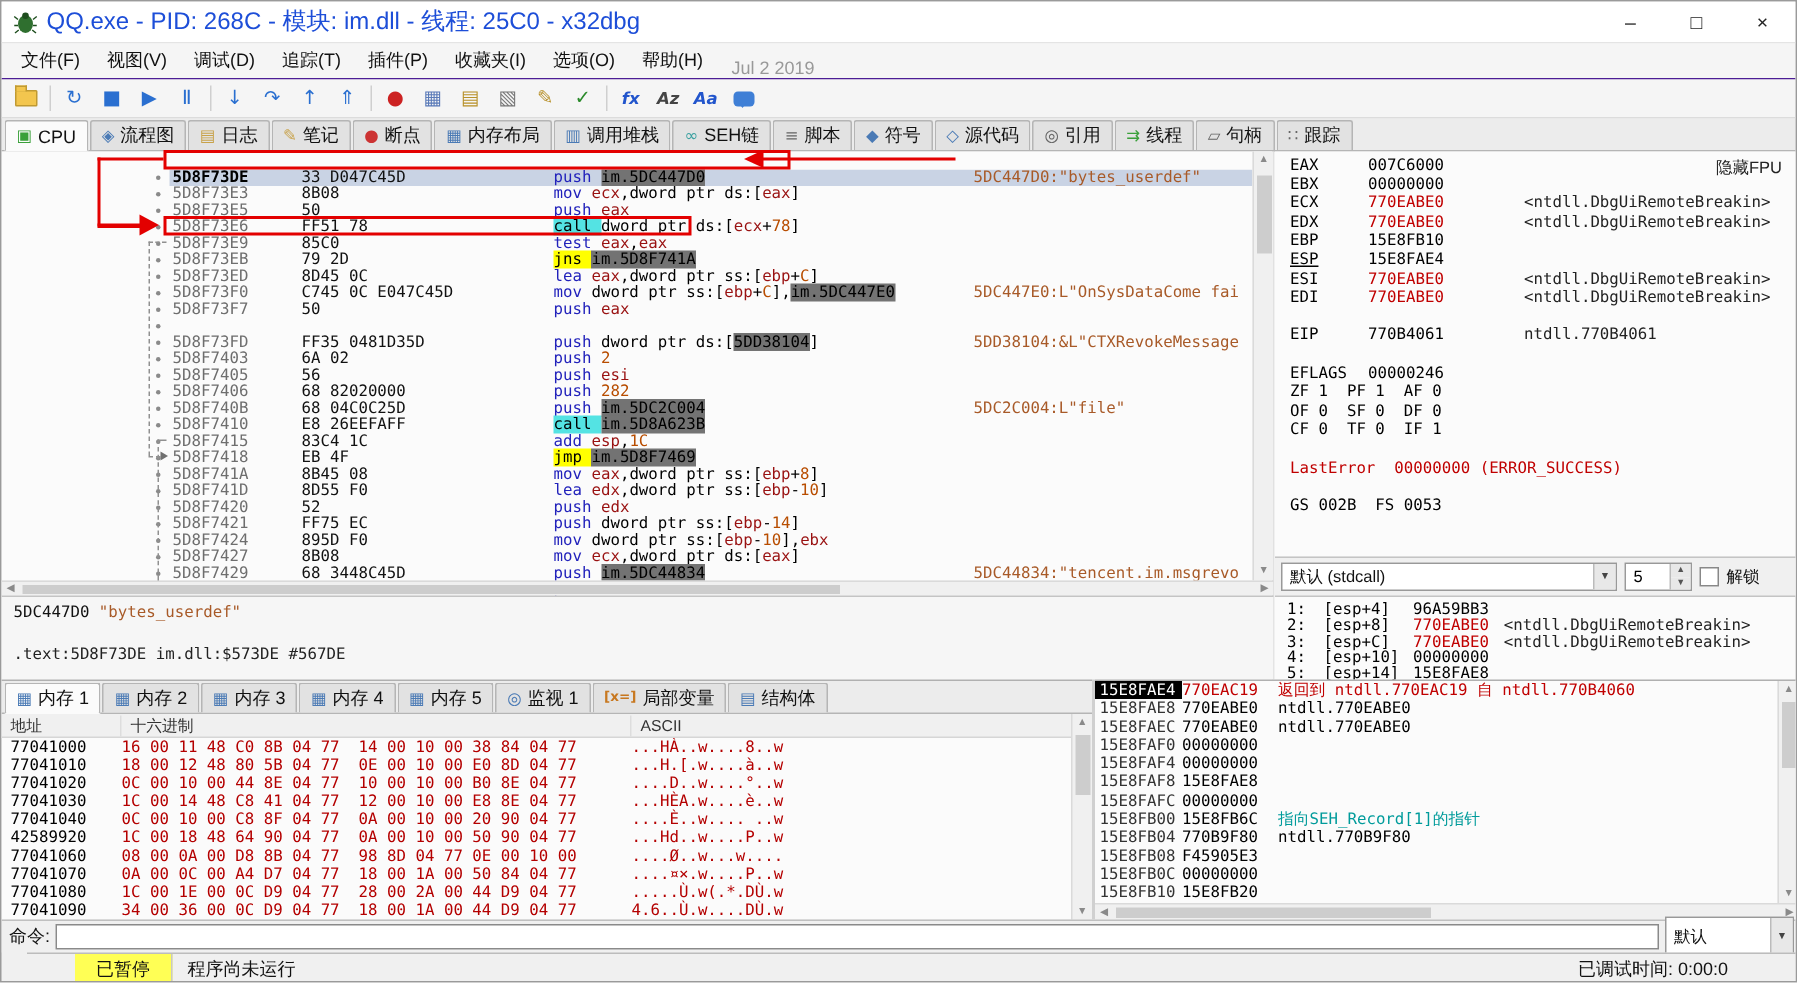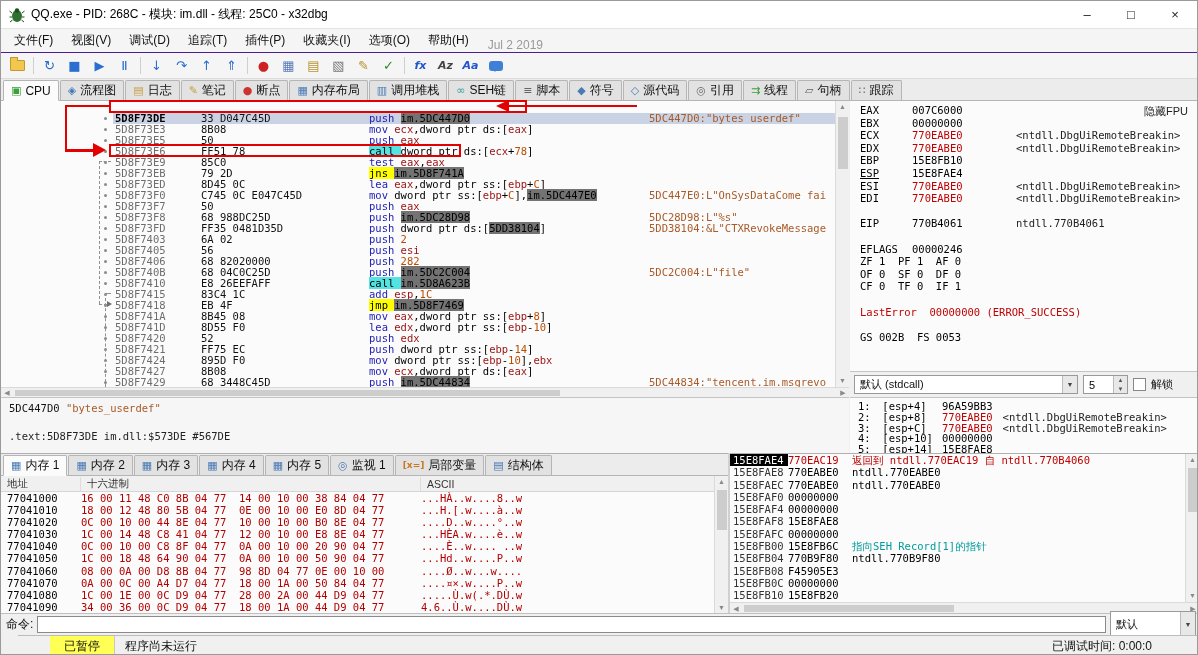--- a/index.html
+++ b/index.html
@@ -5,21 +5,21 @@
   html,body{margin:0;padding:0;background:#d8d8d8;}
   *{box-sizing:border-box;}
   #app{position:relative;width:1198px;height:655px;background:#f0f0f0;
        font-family:"Liberation Sans","DejaVu Sans",sans-serif;overflow:hidden;
        border:1px solid #9a9a9a;}
 
   
   .titlebar{position:absolute;left:0;top:0;right:0;height:28px;background:#ffffff;
             display:flex;align-items:center;border-bottom:1px solid #e4e4e4;}
   .appicon{width:16px;height:16px;margin:0 6px 0 8px;flex:none;}
-  .apptitle{font-size:12px;color:#000000;}
+  .apptitle{font-size:16px;color:#1d4ed8;}
   .wctrl{margin-left:auto;display:flex;height:100%;}
   .wbtn{width:44px;height:100%;display:flex;align-items:center;justify-content:center;
         font-size:13px;color:#222;background:transparent;border:none;}
 
   
   .menubar{position:absolute;left:0;top:28px;right:0;height:24px;background:#f5f5f5;
            display:flex;align-items:flex-end;padding-left:4px;border-bottom:1px solid #4c1d95;}
   .menu-item{font-size:12px;color:#111;padding:3px 9px;}
   .builddate{font-size:12px;color:#999;margin-left:10px;}
 
@@ -360,21 +360,21 @@
     <div class="drows" id="disasmRows">
         <div class="drow dsel"><span class="dgut"></span><span class="dbp"><i class="dot"></i></span><span class="dwrap"><span class="daddr">5D8F73DE</span><span class="dbytes">33 D047C45D</span><span class="dinstr"><span class="tk-mn">push </span><span class="tk-addr">im.5DC447D0</span></span><span class="dcmt">5DC447D0:"bytes_userdef"</span></span></div>
         <div class="drow"><span class="dgut"></span><span class="dbp"><i class="dot"></i></span><span class="dwrap"><span class="daddr">5D8F73E3</span><span class="dbytes">8B08</span><span class="dinstr"><span class="tk-mn">mov </span><span class="tk-reg">ecx</span><span class="tk-pln">,dword ptr ds:[</span><span class="tk-reg">eax</span><span class="tk-pln">]</span></span><span class="dcmt"></span></span></div>
         <div class="drow"><span class="dgut"></span><span class="dbp"><i class="dot"></i></span><span class="dwrap"><span class="daddr">5D8F73E5</span><span class="dbytes">50</span><span class="dinstr"><span class="tk-mn">push </span><span class="tk-reg">eax</span></span><span class="dcmt"></span></span></div>
         <div class="drow"><span class="dgut"></span><span class="dbp"><i class="dot"></i></span><span class="dwrap"><span class="daddr">5D8F73E6</span><span class="dbytes">FF51 78</span><span class="dinstr"><span class="tk-mnc">call </span><span class="tk-pln">dword ptr ds:[</span><span class="tk-reg">ecx</span><span class="tk-pln">+</span><span class="tk-num">78</span><span class="tk-pln">]</span></span><span class="dcmt"></span></span></div>
         <div class="drow"><span class="dgut"></span><span class="dbp"><i class="dot"></i></span><span class="dwrap"><span class="daddr">5D8F73E9</span><span class="dbytes">85C0</span><span class="dinstr"><span class="tk-mn">test </span><span class="tk-reg">eax</span><span class="tk-pln">,</span><span class="tk-reg">eax</span></span><span class="dcmt"></span></span></div>
         <div class="drow"><span class="dgut"></span><span class="dbp"><i class="dot"></i></span><span class="dwrap"><span class="daddr">5D8F73EB</span><span class="dbytes">79 2D</span><span class="dinstr"><span class="tk-mnj">jns </span><span class="tk-addr">im.5D8F741A</span></span><span class="dcmt"></span></span></div>
         <div class="drow"><span class="dgut"></span><span class="dbp"><i class="dot"></i></span><span class="dwrap"><span class="daddr">5D8F73ED</span><span class="dbytes">8D45 0C</span><span class="dinstr"><span class="tk-mn">lea </span><span class="tk-reg">eax</span><span class="tk-pln">,dword ptr ss:[</span><span class="tk-reg">ebp</span><span class="tk-pln">+</span><span class="tk-num">C</span><span class="tk-pln">]</span></span><span class="dcmt"></span></span></div>
         <div class="drow"><span class="dgut"></span><span class="dbp"><i class="dot"></i></span><span class="dwrap"><span class="daddr">5D8F73F0</span><span class="dbytes">C745 0C E047C45D</span><span class="dinstr"><span class="tk-mn">mov </span><span class="tk-pln">dword ptr ss:[</span><span class="tk-reg">ebp</span><span class="tk-pln">+</span><span class="tk-num">C</span><span class="tk-pln">],</span><span class="tk-addr">im.5DC447E0</span></span><span class="dcmt">5DC447E0:L"OnSysDataCome fai</span></span></div>
         <div class="drow"><span class="dgut"></span><span class="dbp"><i class="dot"></i></span><span class="dwrap"><span class="daddr">5D8F73F7</span><span class="dbytes">50</span><span class="dinstr"><span class="tk-mn">push </span><span class="tk-reg">eax</span></span><span class="dcmt"></span></span></div>
-        <div class="drow"><span class="dgut"></span><span class="dbp"><i class="dot"></i></span><span class="dwrap"><span class="daddr">5D8F73F8</span><span class="dbytes">68 988DC25D</span><span class="dinstr"><span class="tk-mn">push </span><span class="tk-addr">im.5DC28D98</span></span><span class="dcmt">5DC28D98:L"%s"</span></span></div>
+        <div class="drow"><span class="dgut"></span><span class="dbp"><i class="dot"></i></span></div>
         <div class="drow"><span class="dgut"></span><span class="dbp"><i class="dot"></i></span><span class="dwrap"><span class="daddr">5D8F73FD</span><span class="dbytes">FF35 0481D35D</span><span class="dinstr"><span class="tk-mn">push </span><span class="tk-pln">dword ptr ds:[</span><span class="tk-addr">5DD38104</span><span class="tk-pln">]</span></span><span class="dcmt">5DD38104:&amp;L"CTXRevokeMessage</span></span></div>
         <div class="drow"><span class="dgut"></span><span class="dbp"><i class="dot"></i></span><span class="dwrap"><span class="daddr">5D8F7403</span><span class="dbytes">6A 02</span><span class="dinstr"><span class="tk-mn">push </span><span class="tk-num">2</span></span><span class="dcmt"></span></span></div>
         <div class="drow"><span class="dgut"></span><span class="dbp"><i class="dot"></i></span><span class="dwrap"><span class="daddr">5D8F7405</span><span class="dbytes">56</span><span class="dinstr"><span class="tk-mn">push </span><span class="tk-reg">esi</span></span><span class="dcmt"></span></span></div>
         <div class="drow"><span class="dgut"></span><span class="dbp"><i class="dot"></i></span><span class="dwrap"><span class="daddr">5D8F7406</span><span class="dbytes">68 82020000</span><span class="dinstr"><span class="tk-mn">push </span><span class="tk-num">282</span></span><span class="dcmt"></span></span></div>
         <div class="drow"><span class="dgut"></span><span class="dbp"><i class="dot"></i></span><span class="dwrap"><span class="daddr">5D8F740B</span><span class="dbytes">68 04C0C25D</span><span class="dinstr"><span class="tk-mn">push </span><span class="tk-addr">im.5DC2C004</span></span><span class="dcmt">5DC2C004:L"file"</span></span></div>
         <div class="drow"><span class="dgut"></span><span class="dbp"><i class="dot"></i></span><span class="dwrap"><span class="daddr">5D8F7410</span><span class="dbytes">E8 26EEFAFF</span><span class="dinstr"><span class="tk-mnc">call </span><span class="tk-addr">im.5D8A623B</span></span><span class="dcmt"></span></span></div>
         <div class="drow"><span class="dgut"></span><span class="dbp"><i class="dot"></i></span><span class="dwrap"><span class="daddr">5D8F7415</span><span class="dbytes">83C4 1C</span><span class="dinstr"><span class="tk-mn">add </span><span class="tk-reg">esp</span><span class="tk-pln">,</span><span class="tk-num">1C</span></span><span class="dcmt"></span></span></div>
         <div class="drow"><span class="dgut"></span><span class="dbp"><i class="dot"></i></span><span class="dwrap"><span class="daddr">5D8F7418</span><span class="dbytes">EB 4F</span><span class="dinstr"><span class="tk-mnj">jmp </span><span class="tk-addr">im.5D8F7469</span></span><span class="dcmt"></span></span></div>
         <div class="drow"><span class="dgut"></span><span class="dbp"><i class="dot"></i></span><span class="dwrap"><span class="daddr">5D8F741A</span><span class="dbytes">8B45 08</span><span class="dinstr"><span class="tk-mn">mov </span><span class="tk-reg">eax</span><span class="tk-pln">,dword ptr ss:[</span><span class="tk-reg">ebp</span><span class="tk-pln">+</span><span class="tk-num">8</span><span class="tk-pln">]</span></span><span class="dcmt"></span></span></div>
         <div class="drow"><span class="dgut"></span><span class="dbp"><i class="dot"></i></span><span class="dwrap"><span class="daddr">5D8F741D</span><span class="dbytes">8D55 F0</span><span class="dinstr"><span class="tk-mn">lea </span><span class="tk-reg">edx</span><span class="tk-pln">,dword ptr ss:[</span><span class="tk-reg">ebp</span><span class="tk-pln">-</span><span class="tk-num">10</span><span class="tk-pln">]</span></span><span class="dcmt"></span></span></div>
@@ -505,21 +505,21 @@
       <span class="mh1">地址</span>
       <span class="mh2">十六进制</span>
       <span class="mh3">ASCII</span>
     </div>
     <div class="memrows" id="memRows">
         <div class="mrow"><span class="maddr">77041000</span><span class="mhex">16 00 11 48 C0 8B 04 77  14 00 10 00 38 84 04 77</span><span class="mascii">...HÀ..w....8..w</span></div>
         <div class="mrow"><span class="maddr">77041010</span><span class="mhex">18 00 12 48 80 5B 04 77  0E 00 10 00 E0 8D 04 77</span><span class="mascii">...H.[.w....à..w</span></div>
         <div class="mrow"><span class="maddr">77041020</span><span class="mhex">0C 00 10 00 44 8E 04 77  10 00 10 00 B0 8E 04 77</span><span class="mascii">....D..w....°..w</span></div>
         <div class="mrow"><span class="maddr">77041030</span><span class="mhex">1C 00 14 48 C8 41 04 77  12 00 10 00 E8 8E 04 77</span><span class="mascii">...HÈA.w....è..w</span></div>
         <div class="mrow"><span class="maddr">77041040</span><span class="mhex">0C 00 10 00 C8 8F 04 77  0A 00 10 00 20 90 04 77</span><span class="mascii">....È..w.... ..w</span></div>
-        <div class="mrow"><span class="maddr">77041050</span><span class="mhex">1C 00 18 48 64 90 04 77  0A 00 10 00 50 90 04 77</span><span class="mascii">...Hd..w....P..w</span></div>
+        <div class="mrow"><span class="maddr">42589920</span><span class="mhex">1C 00 18 48 64 90 04 77  0A 00 10 00 50 90 04 77</span><span class="mascii">...Hd..w....P..w</span></div>
         <div class="mrow"><span class="maddr">77041060</span><span class="mhex">08 00 0A 00 D8 8B 04 77  98 8D 04 77 0E 00 10 00</span><span class="mascii">....Ø..w...w....</span></div>
         <div class="mrow"><span class="maddr">77041070</span><span class="mhex">0A 00 0C 00 A4 D7 04 77  18 00 1A 00 50 84 04 77</span><span class="mascii">....¤×.w....P..w</span></div>
         <div class="mrow"><span class="maddr">77041080</span><span class="mhex">1C 00 1E 00 0C D9 04 77  28 00 2A 00 44 D9 04 77</span><span class="mascii">.....Ù.w(.*.DÙ.w</span></div>
         <div class="mrow"><span class="maddr">77041090</span><span class="mhex">34 00 36 00 0C D9 04 77  18 00 1A 00 44 D9 04 77</span><span class="mascii">4.6..Ù.w....DÙ.w</span></div>
       </div>
     <div class="sb blvs">
       <span class="arr" style="top:0;">▲</span>
       <div class="thumb"></div>
       <span class="arr" style="bottom:0;">▼</span>
     </div>

